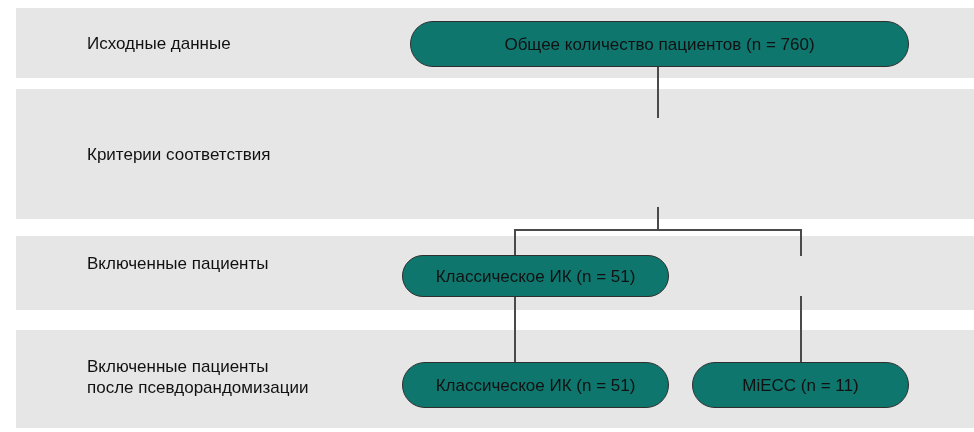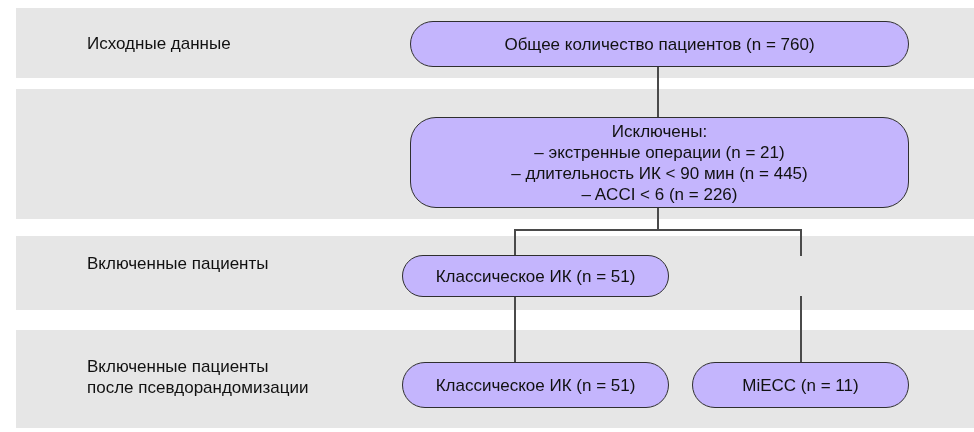--- a/index.html
+++ b/index.html
@@ -24,21 +24,21 @@
     background:var(--band);
     z-index:0;
   }
   .row-label{
     position:absolute;left:75px;
     font-size:17px;line-height:21px;
     z-index:2;white-space:nowrap;
   }
   .box{
     position:absolute;
-    background:#c4b5fd;
+    background:#0f766e;
     border:1.5px solid var(--box-border);
     box-sizing:border-box;
     display:flex;flex-direction:column;
     align-items:center;justify-content:center;
     font-size:17px;line-height:21px;
     text-align:center;
     z-index:2;white-space:nowrap;
   }
   .conn{position:absolute;background:var(--connector);z-index:1;}
 </style>
@@ -56,38 +56,35 @@
   <div class="conn" style="left:645px;top:207px;width:2px;height:24px;"></div>
   <div class="conn" style="left:502px;top:229px;width:288px;height:2px;"></div>
   <div class="conn" style="left:502px;top:229px;width:2px;height:27px;"></div>
   <div class="conn" style="left:788px;top:229px;width:2px;height:27px;"></div>
   <div class="conn" style="left:502px;top:296px;width:2px;height:67px;"></div>
   <div class="conn" style="left:788px;top:296px;width:2px;height:67px;"></div>
 
   <div class="row-label" style="top:33px;">
     <div>Исходные данные</div>
   </div>
+  <div class="row-label" style="top:144px;">
+    <div>Критерии соответствия</div>
+  </div>
   <div class="row-label" style="top:253px;">
     <div>Включенные пациенты</div>
   </div>
   <div class="row-label" style="top:356px;">
     <div>Включенные пациенты</div>
     <div>после псевдорандомизации</div>
   </div>
 
   <div class="box" style="left:398px;top:21px;width:499px;height:46px;border-radius:23px;">
     <div>Общее количество пациентов (n = 760)</div>
   </div>
 
-  <div class="box" style="left:398px;top:117px;width:499px;height:91px;border-radius:26px;">
-    <div>Исключены:</div>
-    <div>– экстренные операции (n = 21)</div>
-    <div>– длительность ИК &lt; 90 мин (n = 445)</div>
-    <div>– ACCI &lt; 6 (n = 226)</div>
-  </div>
 
   <div class="box" style="left:390px;top:255px;width:267px;height:42px;border-radius:21px;">
     <div>Классическое ИК (n = 51)</div>
   </div>
 
 
   <div class="box" style="left:390px;top:362px;width:267px;height:46px;border-radius:23px;">
     <div>Классическое ИК (n = 51)</div>
   </div>
 

